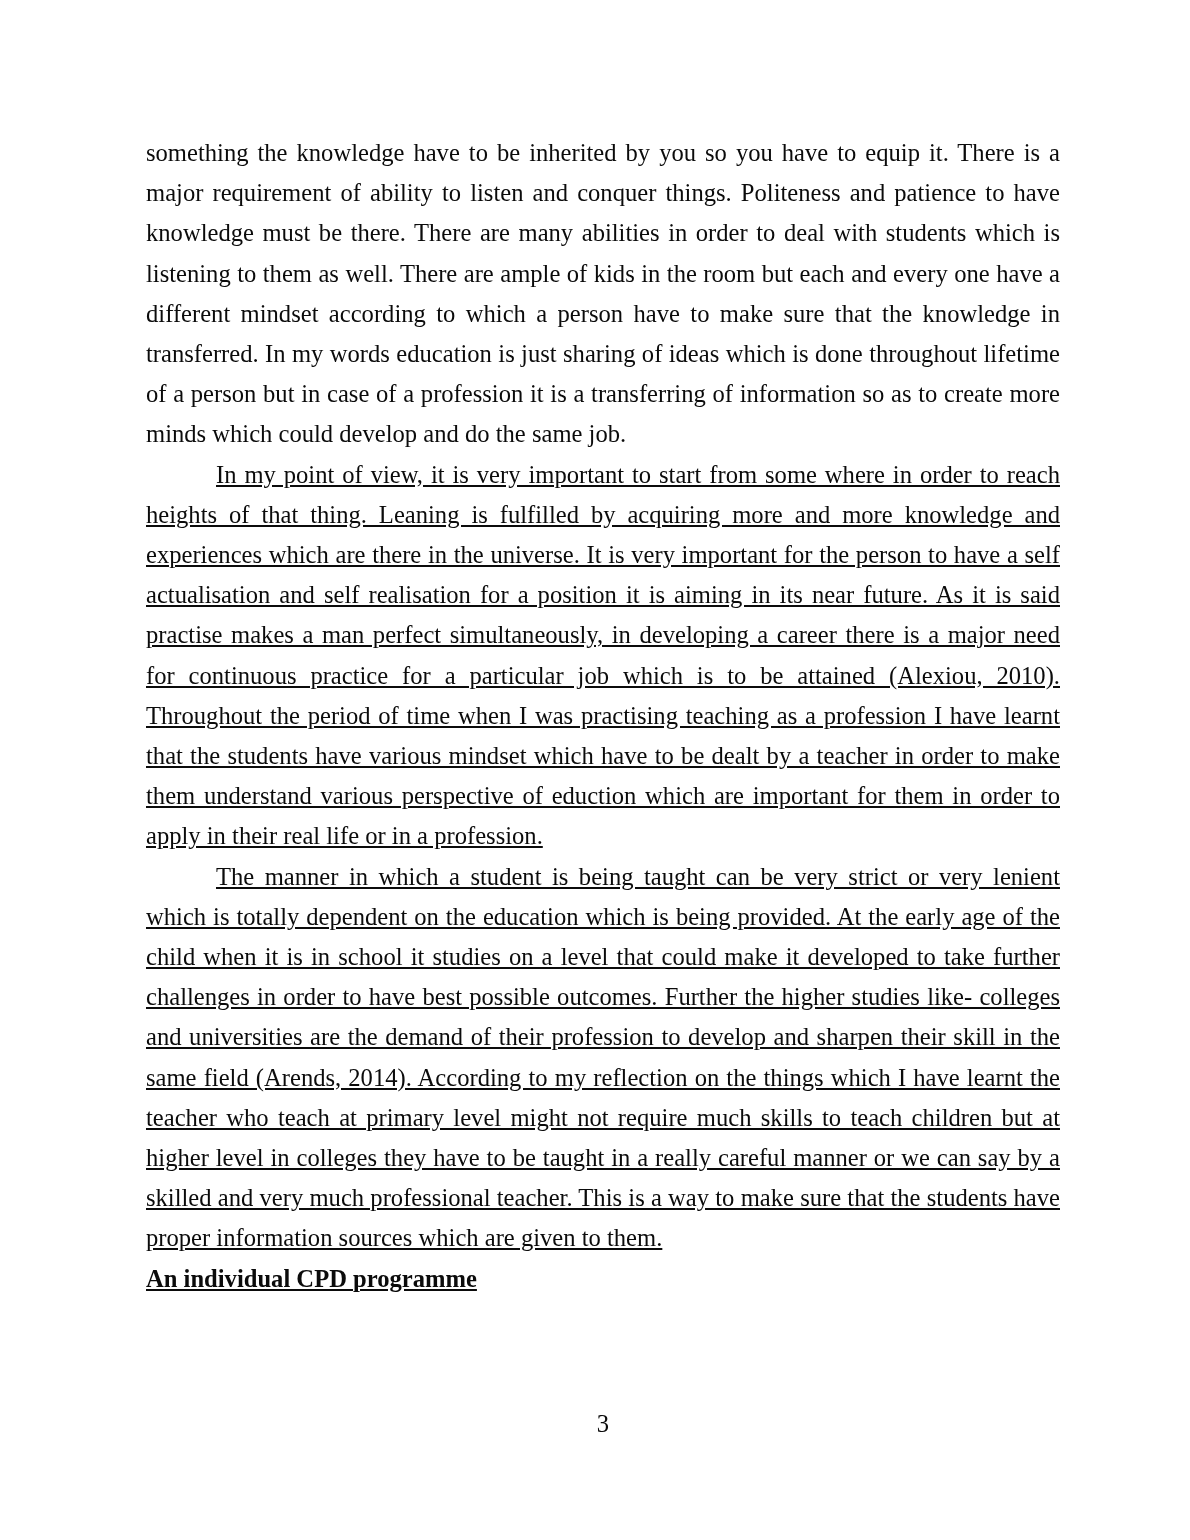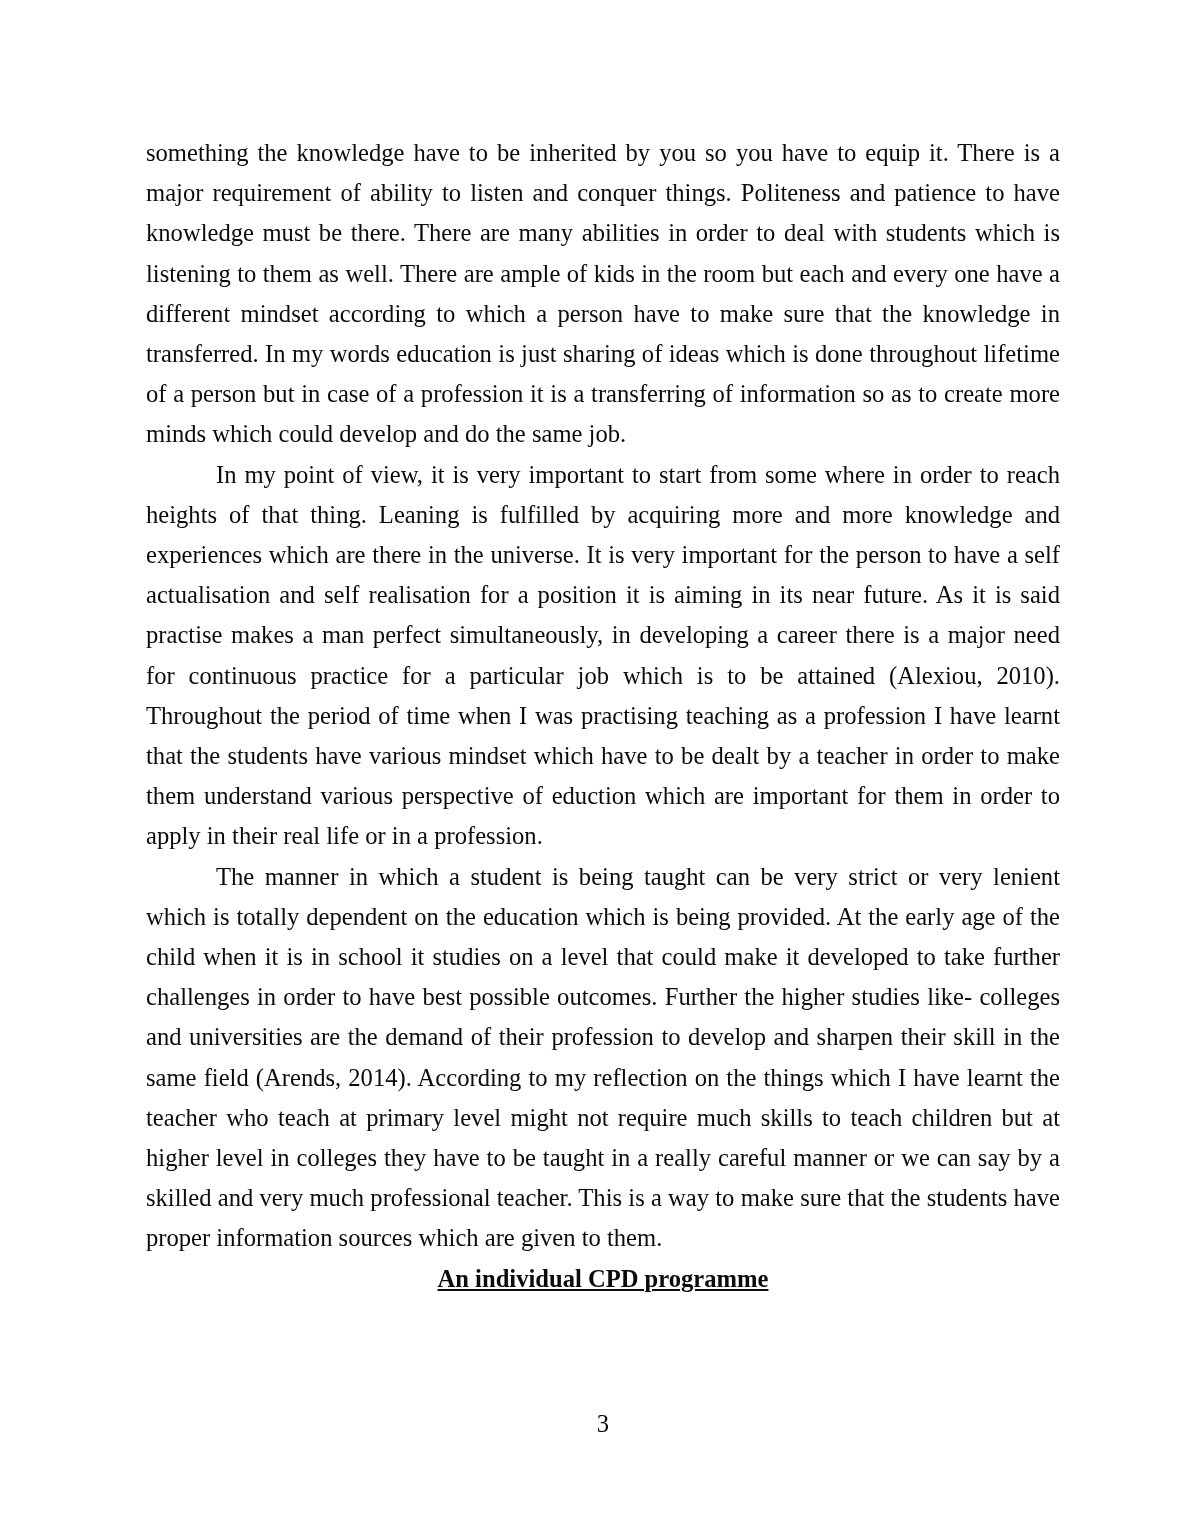--- a/index.html
+++ b/index.html
@@ -40,33 +40,34 @@
     text-align: justify;
     text-justify: inter-word;
     color: #0b0b0b;
     -webkit-hyphens: none;
     hyphens: none;
     word-spacing: 0px;
   }
 
   .para.indent {
     text-indent: 70px;
+    text-decoration: underline;
   }
 
   
   .para.justify-last {
     text-align-last: justify;
   }
 
   .heading {
     margin: 0;
     padding: 0;
     font-size: 24.6px;
     line-height: 40.2px;
-    text-align: center;
+    text-align: left;
     color: #0b0b0b;
     text-decoration: underline;
     text-underline-offset: 2px;
     text-decoration-thickness: 1.6px;
   }
 
   .spacer-sm { height: 0px; }
 
   #page-number {
     position: absolute;

